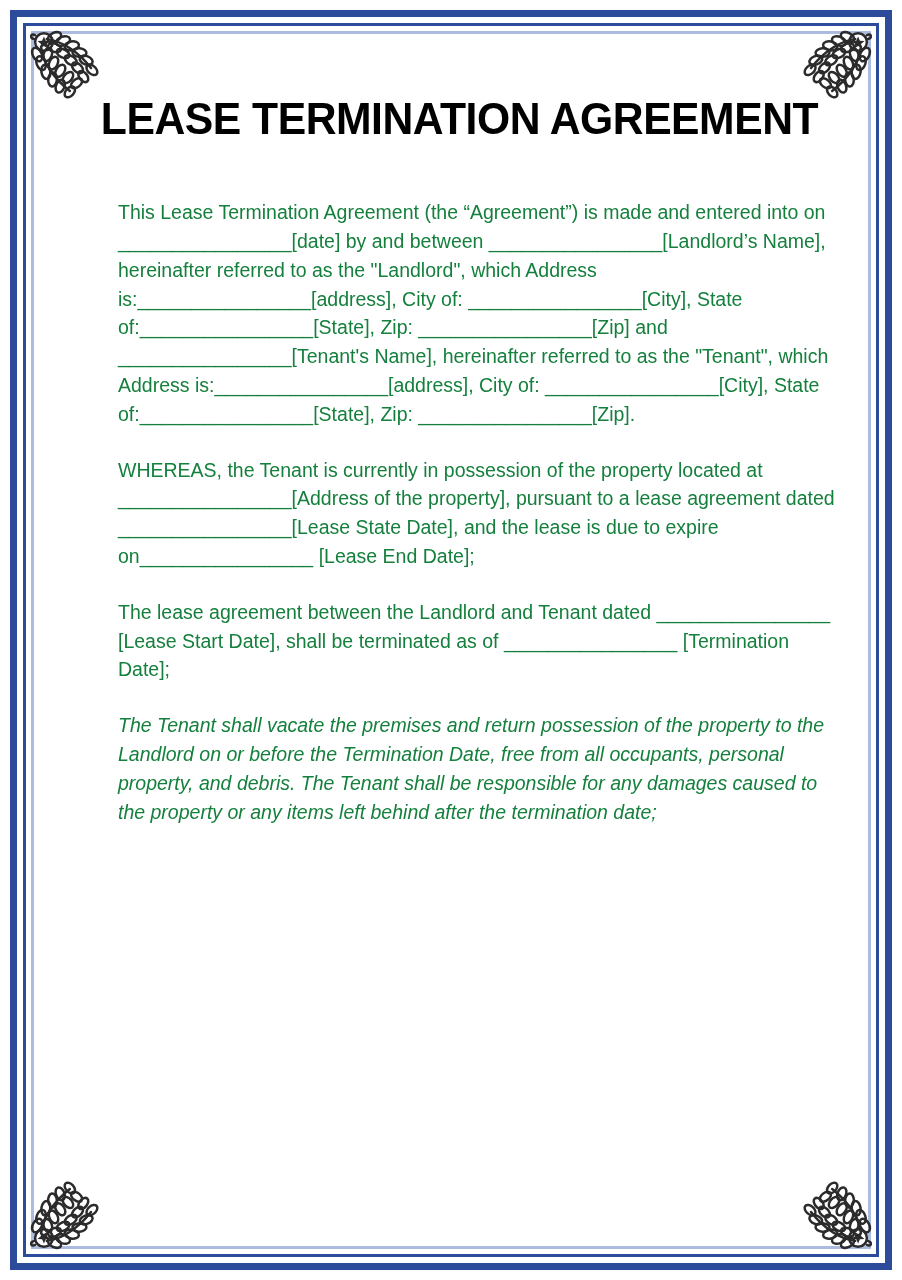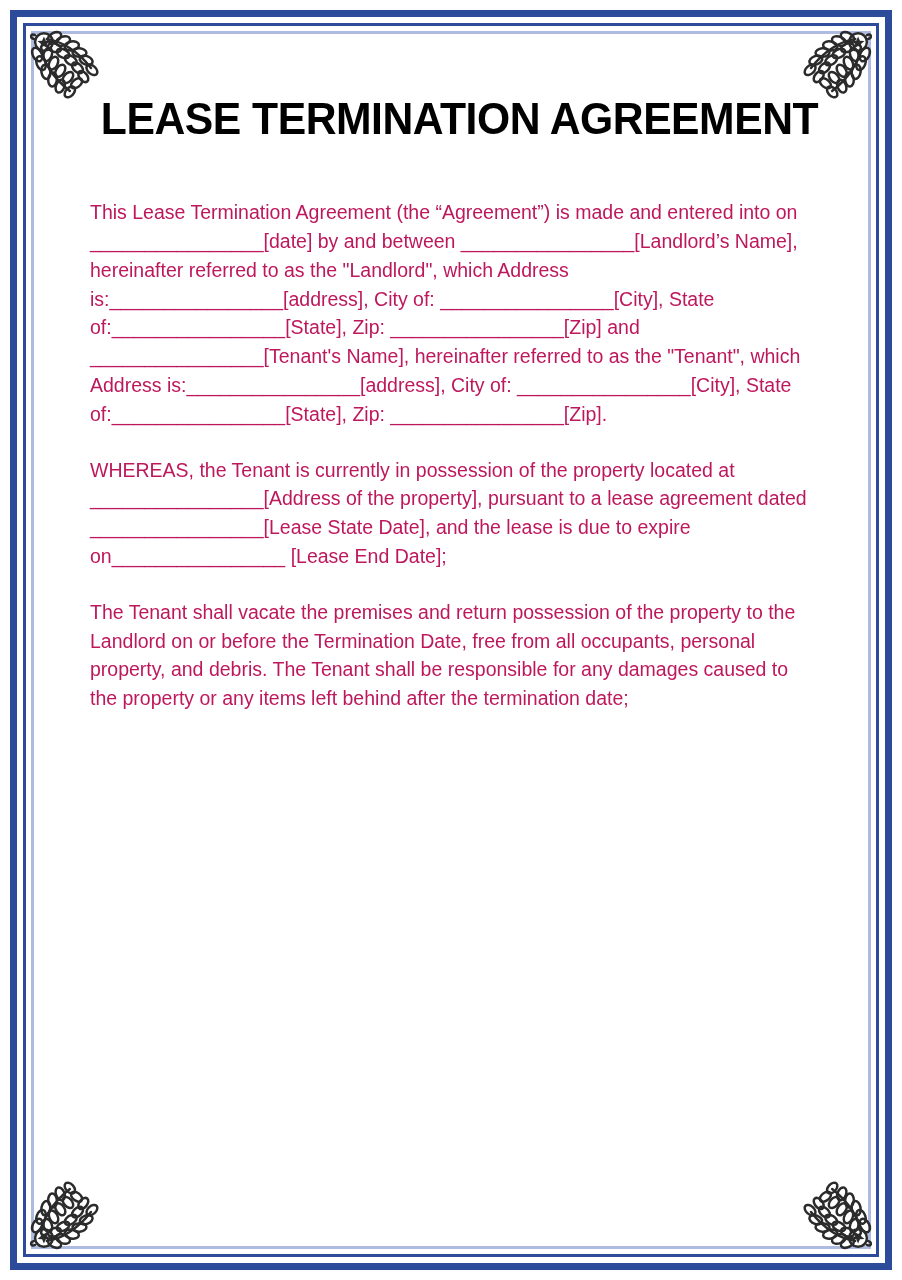--- a/index.html
+++ b/index.html
@@ -90,31 +90,32 @@
     line-height: 1.05;
     font-stretch: condensed;
     transform: scaleX(0.97);
     transform-origin: center;
     white-space: nowrap;
   }
 
   .body-text {
     font-size: 19.5px;
     line-height: 28.8px;
-    color: #be185d;
+    color: #15803d;
     width: 722px;
+    margin-left: 28px;
   }
 
   .para {
     margin: 0 0 27px 0;
     text-align: left;
     white-space: pre-wrap;
     word-break: normal;
   }
-  .para:last-child { margin-bottom: 0; }
+  .para:last-child { margin-bottom: 0; font-style: italic; }
 </style>
 </head>
 <body>
 
 <div class="page">
 
   <div class="frame-outer"></div>
   <div class="frame-mid"></div>
   <div class="frame-inner"></div>
 
@@ -259,17 +260,18 @@
       <path d="M27 19.2 L28.9 23.6 L33.7 24.0 L30.0 27.0 L31.2 31.7 L27 29.1 L22.8 31.7 L24.0 27.0 L20.3 24.0 L25.1 23.6 Z" fill="#2b2b2b"></path>
     </svg>
   </div>
 
   <div class="content">
     <h1 class="doc-title">LEASE TERMINATION AGREEMENT</h1>
 
     <div class="body-text">
       <p class="para">This Lease Termination Agreement (the “Agreement”) is made and entered into on ________________[date] by and between ________________[Landlord’s Name], hereinafter referred to as the "Landlord", which Address is:________________[address], City of: ________________[City], State of:________________[State], Zip: ________________[Zip] and ________________[Tenant's Name], hereinafter referred to as the "Tenant", which Address is:________________[address], City of: ________________[City], State of:________________[State], Zip: ________________[Zip].</p>
       <p class="para">WHEREAS, the Tenant is currently in possession of the property located at ________________[Address of the property], pursuant to a lease agreement dated ________________[Lease State Date], and the lease is due to expire on________________ [Lease End Date];</p>
+      <p class="para">The lease agreement between the Landlord and Tenant dated ________________ [Lease Start Date], shall be terminated as of ________________ [Termination Date];</p>
       <p class="para">The Tenant shall vacate the premises and return possession of the property to the Landlord on or before the Termination Date, free from all occupants, personal property, and debris. The Tenant shall be responsible for any damages caused to the property or any items left behind after the termination date;</p>
     </div>
   </div>
 
 </div>
 
 </body></html>

